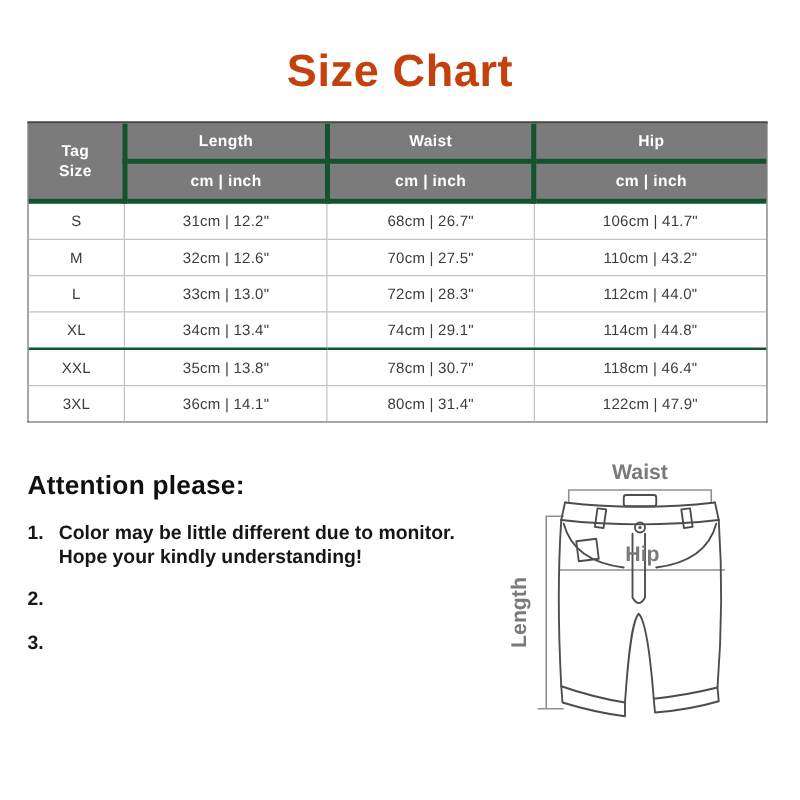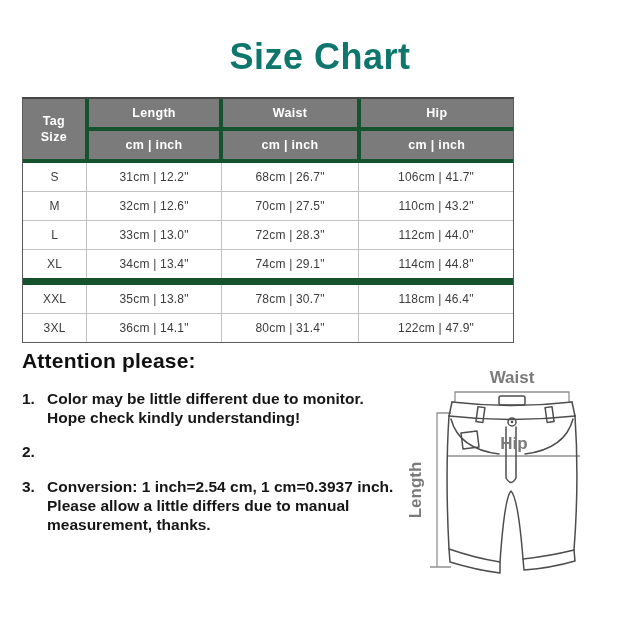--- a/index.html
+++ b/index.html
@@ -6,25 +6,25 @@
   body{
     width:640px;height:640px;position:relative;overflow:hidden;
     background:#ffffff;
     font-family:"Liberation Sans", sans-serif;
     -webkit-font-smoothing:antialiased;
   }
   
   .page-title{
     position:absolute;top:36px;left:0;width:100%;
     text-align:center;margin:0;
-    font-size:36px;font-weight:bold;color:#0f766e;letter-spacing:.5px;
+    font-size:36px;font-weight:bold;color:#c2410c;letter-spacing:.5px;
   }
   
   .table-wrap{
-    position:absolute;left:22px;top:97px;width:492px;
+    position:absolute;left:22px;top:97px;width:592px;
     border:1px solid #5a5a5a;border-top:2px solid #464646;
     background:#fff;box-sizing:border-box;
   }
   table{width:100%;border-collapse:collapse;table-layout:fixed;}
   col.c-size{width:13%;} col.c-length{width:27.5%;} col.c-waist{width:28%;} col.c-hip{width:31.5%;}
   th{
     background:#7b7b7b;color:#ffffff;
     font-size:12.5px;font-weight:bold;letter-spacing:.3px;
     height:26px;text-align:center;vertical-align:middle;
     border:4px solid #14532d;
@@ -35,23 +35,23 @@
   th.corner{white-space:pre-line;line-height:1.3;}
   thead{border-bottom:2px solid #3a3a3a;}
   tbody td{
     height:26px;text-align:center;vertical-align:middle;
     font-size:12px;color:#3c3c3c;letter-spacing:.2px;
     background:#ffffff;border:1px solid #c2c2c2;
   }
   tbody td:first-child{border-left:none;}
   tbody td:last-child{border-right:none;}
   tbody tr:last-child td{border-bottom:none;}
-  tbody tr.thick-top td{border-top:7px solid #14532d;}
+  tbody tr.thick-top td{border-top:2px solid #14532d;}
   
-  .attention{position:absolute;left:22px;top:349px;width:385px;}
+  .attention{position:absolute;left:22px;top:377px;width:385px;}
   .attention h2{
     margin:0 0 16px 0;font-size:21px;font-weight:bold;color:#101010;letter-spacing:.2px;
   }
   .attention ol{list-style:none;margin:0;padding:0;}
   .attention li{
     display:flex;margin:0 0 15px 0;
     font-size:15.5px;font-weight:600;color:#161616;line-height:1.24;
   }
   .att-num{flex:none;width:25px;}
   .att-text{white-space:pre-line;}
@@ -131,30 +131,27 @@
       </tbody>
   </table>
 </div>
 
 <section class="attention">
   <h2>Attention please:</h2>
   <ol>
       <li>
         <span class="att-num">1.</span>
         <span class="att-text">Color may be little different due to monitor.
-Hope check kindly understanding!</span>
+Hope your kindly understanding!</span>
       </li>
       <li>
         <span class="att-num">2.</span>
       </li>
       <li>
         <span class="att-num">3.</span>
-        <span class="att-text">Conversion: 1 inch=2.54 cm, 1 cm=0.3937 inch.
-Please allow a little differs due to manual
-measurement, thanks.</span>
       </li>
     </ol>
 </section>
 
 <svg class="diagram" viewBox="0 0 232 284">
 
   <path class="dim" d="M55,46 L55,36 L169,36 L169,46"></path>
   <path class="dim" d="M51,57 L37,57 L37,211 M30,211 L51,211"></path>
   <line class="dim" x1="48" y1="100" x2="180" y2="100"></line>
 

